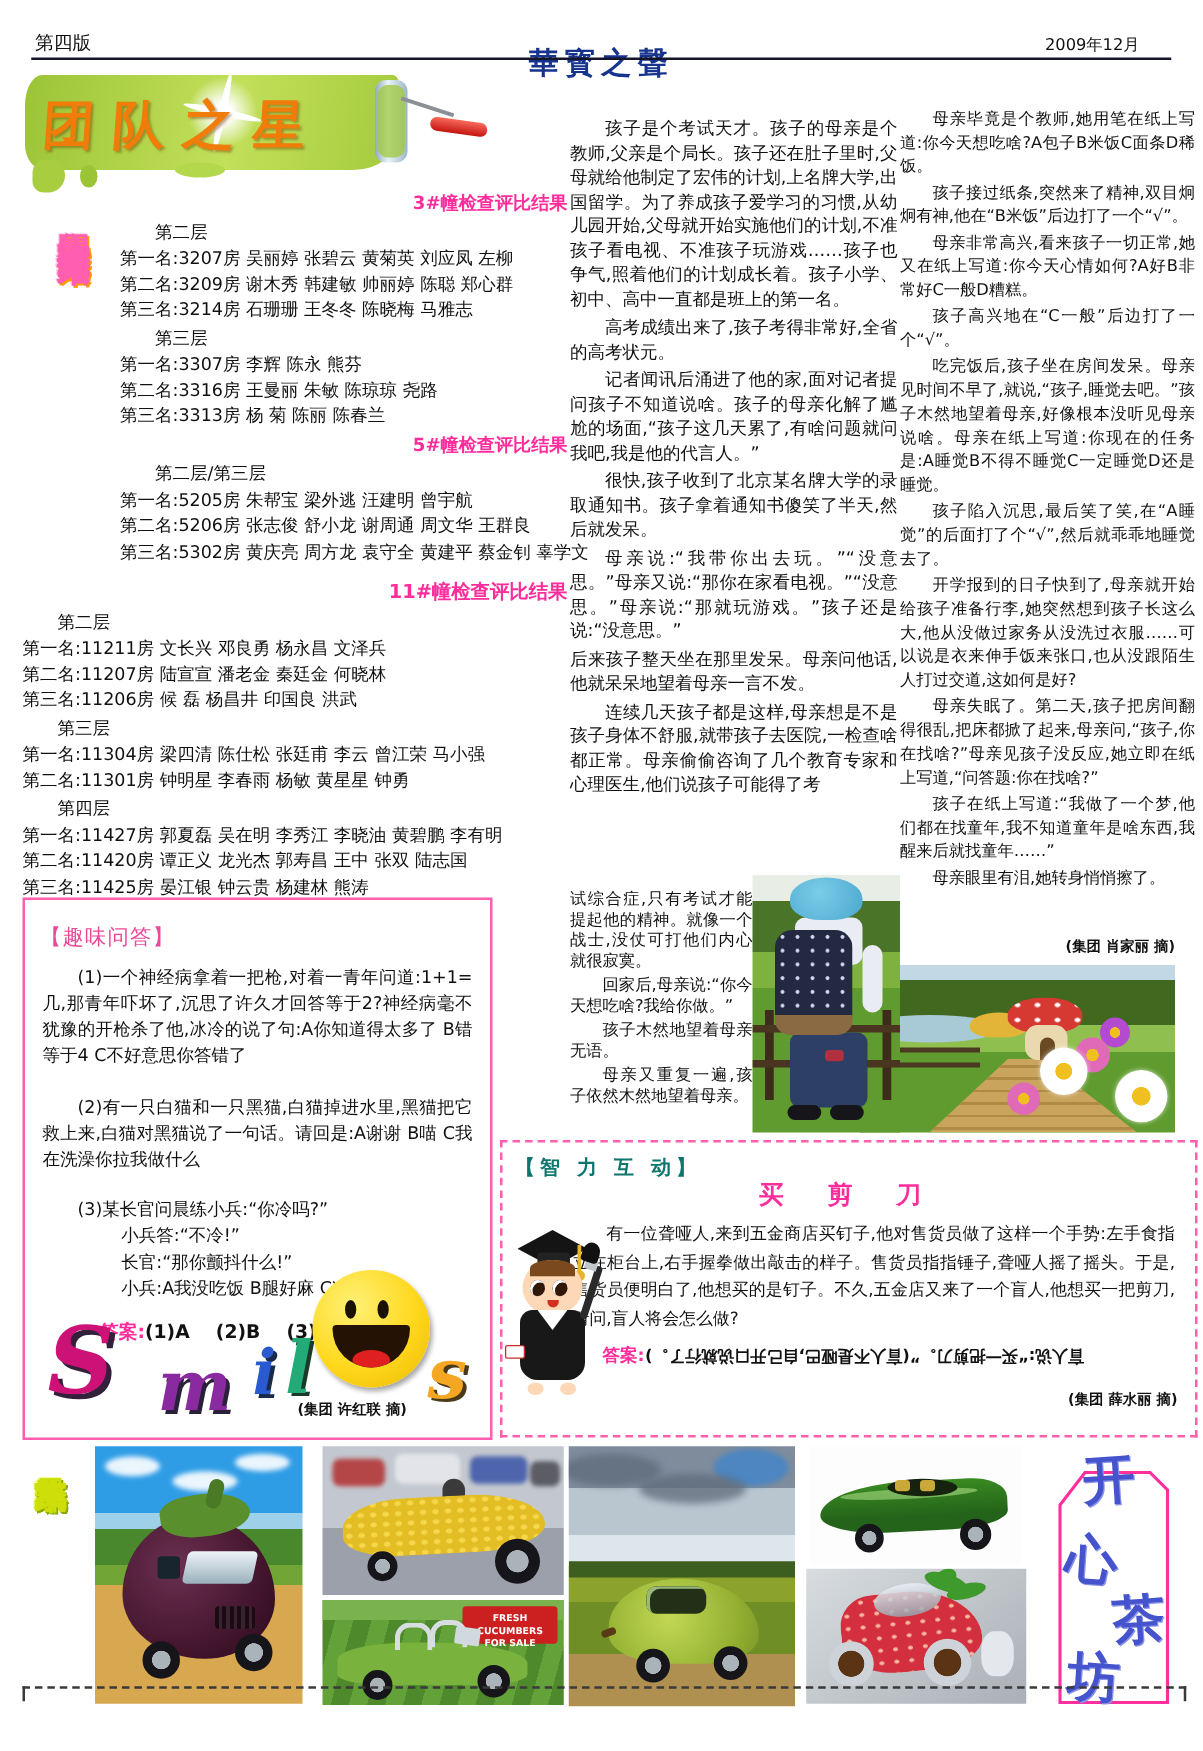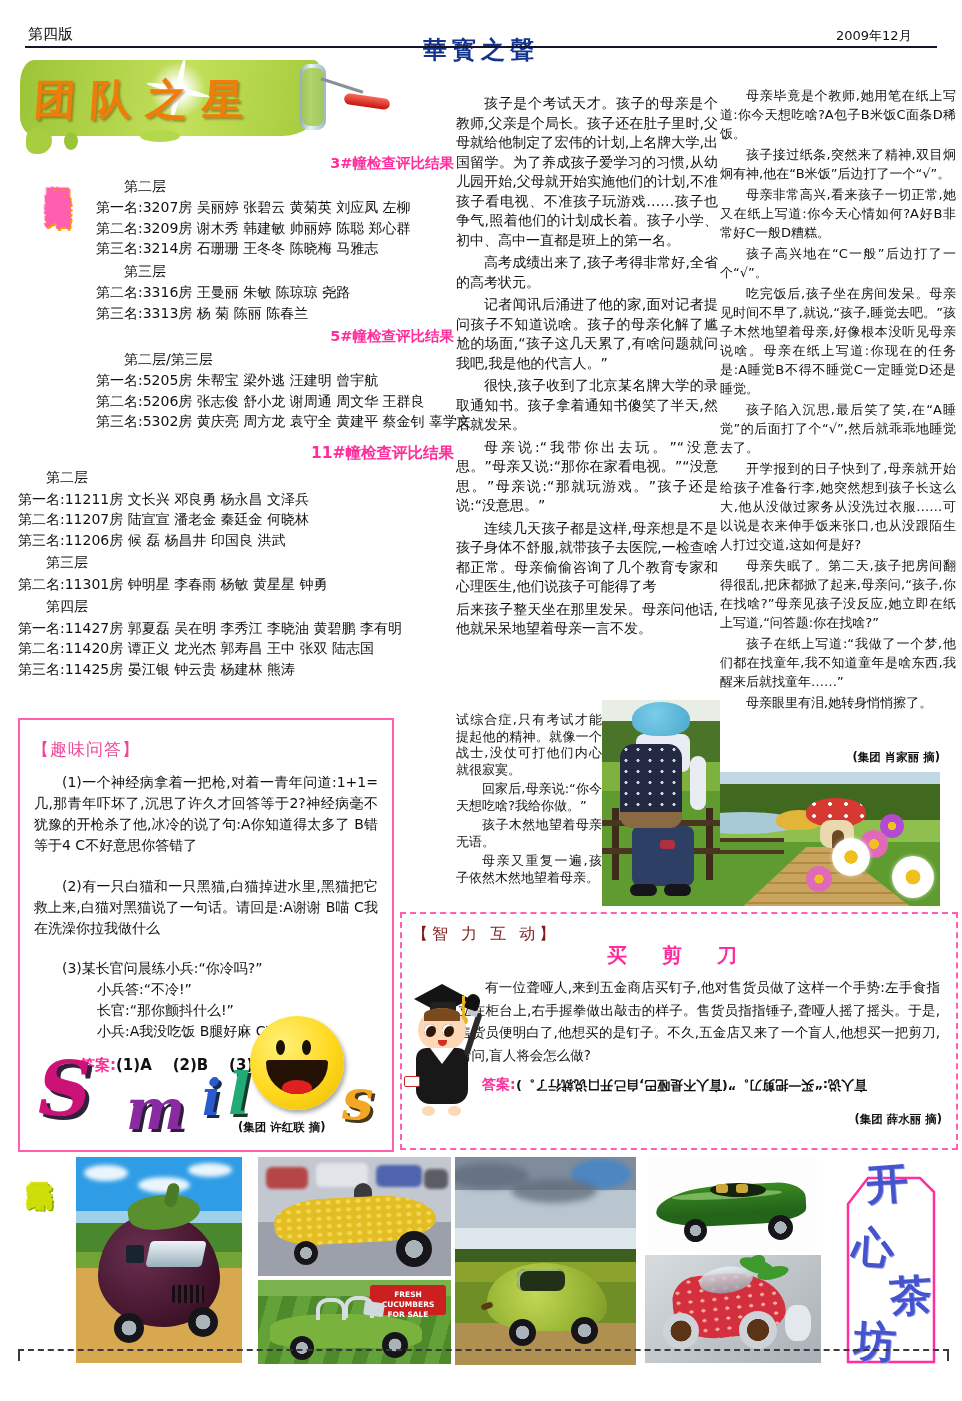--- a/index.html
+++ b/index.html
@@ -113,21 +113,21 @@
           background:radial-gradient(circle at 35% 30%,#fff176,#ffd81e 55%,#eab800);
           box-shadow:2px 3px 4px rgba(0,0,0,.35);}
   .sm-eye{position:absolute;top:24px;width:9px;height:15px;background:#1a1206;border-radius:50%;}
   .sm-mouth{position:absolute;left:16px;top:44px;width:62px;height:34px;background:#241204;
             border-radius:6px 6px 60px 60px;overflow:hidden;}
   .sm-tongue{position:absolute;left:16px;top:20px;width:30px;height:16px;background:#e02020;border-radius:50%;}
   #quiz-attrib{left:218px;top:400px;font-size:11.5px;font-weight:bold;}
 
   
   #scissors{left:400px;top:912px;width:554px;height:234px;border:2px dashed #ff5fae;}
-  #sc-label{left:10px;top:10px;font-size:16px;font-weight:normal;color:#7f1d1d;letter-spacing:4px;}
+  #sc-label{left:10px;top:10px;font-size:16px;font-weight:bold;color:#0f766e;letter-spacing:4px;}
   #sc-title{left:0;top:28px;width:100%;text-align:center;font-size:20px;font-weight:bold;color:#ff2d9b;letter-spacing:14px;}
   #sc-body{left:56px;top:62px;width:482px;font-size:13.5px;line-height:22.5px;text-indent:2em;text-align:justify;}
   #sc-ans{left:80px;top:162px;font-size:14px;font-weight:bold;}
   .rot180{display:inline-block;transform:rotate(180deg);font-size:13px;font-weight:bold;}
   #sc-attrib{left:380px;top:198px;width:160px;text-align:right;font-size:11.5px;font-weight:bold;}
   
   #baby{left:2px;top:70px;width:90px;height:158px;}
   .hat{left:10px;top:0;width:56px;height:30px;background:#141414;
        clip-path:polygon(50% 0,100% 50%,50% 100%,0 50%);}
   .hat-base{left:26px;top:18px;width:26px;height:12px;background:#222;border-radius:3px;}
@@ -234,48 +234,50 @@
 
   <div class="abs" id="side-title">集团公寓检查评比结果</div>
 
   <div class="abs" id="results">
     <div class="sec-title">3#幢检查评比结果</div>
     <div class="floor">第二层</div>
     <div class="row">第一名:3207房 吴丽婷 张碧云 黄菊英 刘应凤 左柳</div>
     <div class="row">第二名:3209房 谢木秀 韩建敏 帅丽婷 陈聪 郑心群</div>
     <div class="row">第三名:3214房 石珊珊 王冬冬 陈晓梅 马雅志</div>
     <div class="floor">第三层</div>
+    <div class="row">第一名:3307房 李辉 陈永 熊芬</div>
     <div class="row">第二名:3316房 王曼丽 朱敏 陈琼琼 尧路</div>
     <div class="row">第三名:3313房 杨 菊 陈丽 陈春兰</div>
     <div class="sec-title">5#幢检查评比结果</div>
     <div class="floor">第二层/第三层</div>
     <div class="row">第一名:5205房 朱帮宝 梁外逃 汪建明 曾宇航</div>
     <div class="row">第二名:5206房 张志俊 舒小龙 谢周通 周文华 王群良</div>
     <div class="row">第三名:5302房 黄庆亮 周方龙 袁守全 黄建平 蔡金钊 辜学文</div>
     <div class="sec-title big">11#幢检查评比结果</div>
     <div class="floor out">第二层</div>
     <div class="row out">第一名:11211房 文长兴 邓良勇 杨永昌 文泽兵</div>
     <div class="row out">第二名:11207房 陆宣宣 潘老金 秦廷金 何晓林</div>
     <div class="row out">第三名:11206房 候 磊 杨昌井 印国良 洪武</div>
     <div class="floor out">第三层</div>
+    <div class="row out">第一名:11304房 梁四清 陈仕松 张廷甫 李云 曾江荣 马小强</div>
     <div class="row out">第二名:11301房 钟明星 李春雨 杨敏 黄星星 钟勇</div>
     <div class="floor out">第四层</div>
     <div class="row out">第一名:11427房 郭夏磊 吴在明 李秀江 李晓油 黄碧鹏 李有明</div>
     <div class="row out">第二名:11420房 谭正义 龙光杰 郭寿昌 王中 张双 陆志国</div>
     <div class="row out">第三名:11425房 晏江银 钟云贵 杨建林 熊涛</div>
   </div>
 
   <div class="abs" id="col-center">
     <p class="art">孩子是个考试天才。孩子的母亲是个教师,父亲是个局长。孩子还在肚子里时,父母就给他制定了宏伟的计划,上名牌大学,出国留学。为了养成孩子爱学习的习惯,从幼儿园开始,父母就开始实施他们的计划,不准孩子看电视、不准孩子玩游戏……孩子也争气,照着他们的计划成长着。孩子小学、初中、高中一直都是班上的第一名。</p>
     <p class="art">高考成绩出来了,孩子考得非常好,全省的高考状元。</p>
     <p class="art">记者闻讯后涌进了他的家,面对记者提问孩子不知道说啥。孩子的母亲化解了尴尬的场面,“孩子这几天累了,有啥问题就问我吧,我是他的代言人。”</p>
     <p class="art">很快,孩子收到了北京某名牌大学的录取通知书。孩子拿着通知书傻笑了半天,然后就发呆。</p>
     <p class="art">母亲说:“我带你出去玩。”“没意思。”母亲又说:“那你在家看电视。”“没意思。”母亲说:“那就玩游戏。”孩子还是说:“没意思。”</p>
+    <p class="art noind">后来孩子整天坐在那里发呆。母亲问他话,他就呆呆地望着母亲一言不发。</p>
     <p class="art">连续几天孩子都是这样,母亲想是不是孩子身体不舒服,就带孩子去医院,一检查啥都正常。母亲偷偷咨询了几个教育专家和心理医生,他们说孩子可能得了考</p>
-    <p class="art noind">后来孩子整天坐在那里发呆。母亲问他话,他就呆呆地望着母亲一言不发。</p>
   </div>
   <div class="abs" id="col-narrow">
     <p class="art noind">试综合症,只有考试才能提起他的精神。就像一个战士,没仗可打他们内心就很寂寞。</p>
     <p class="art">回家后,母亲说:“你今天想吃啥?我给你做。”</p>
     <p class="art">孩子木然地望着母亲无语。</p>
     <p class="art">母亲又重复一遍,孩子依然木然地望着母亲。</p>
   </div>
 
   <div class="abs" id="col-right">
     <p class="art">母亲毕竟是个教师,她用笔在纸上写道:你今天想吃啥?A包子B米饭C面条D稀饭。</p>

